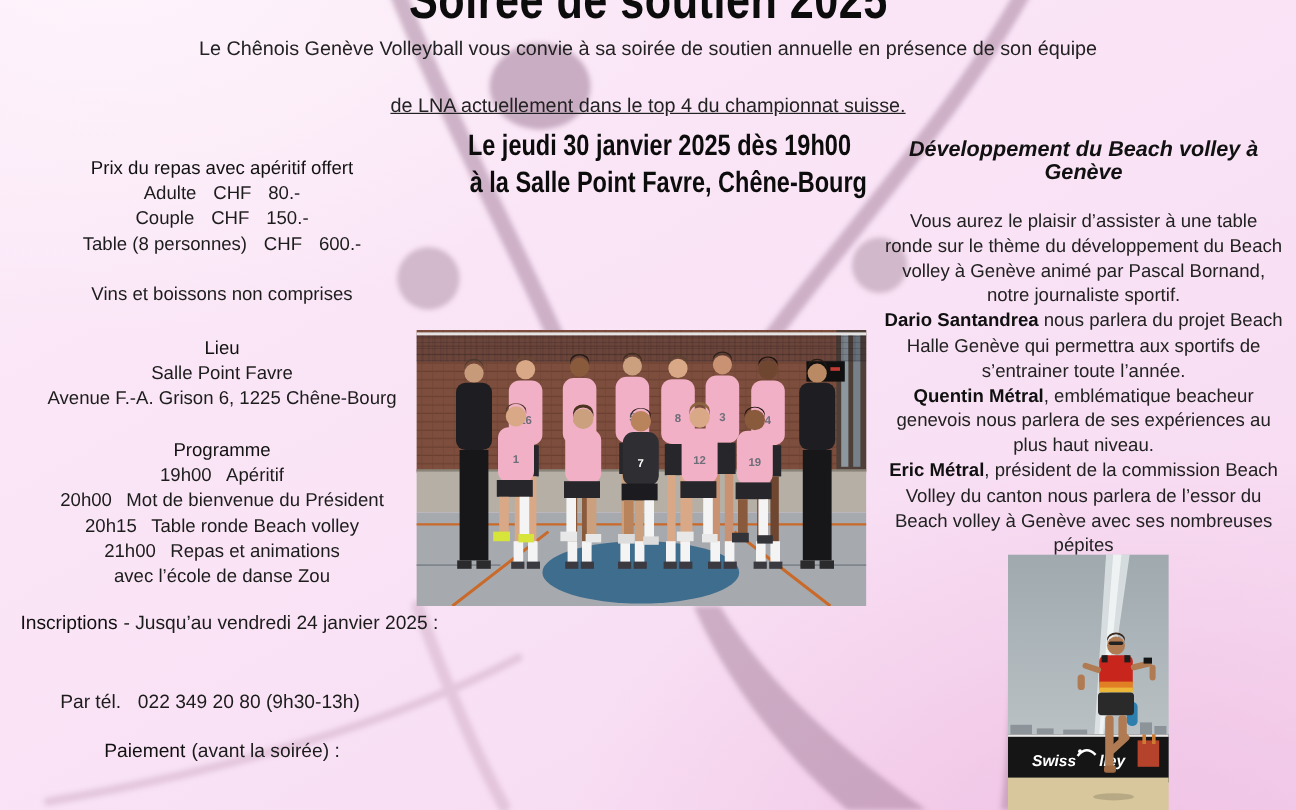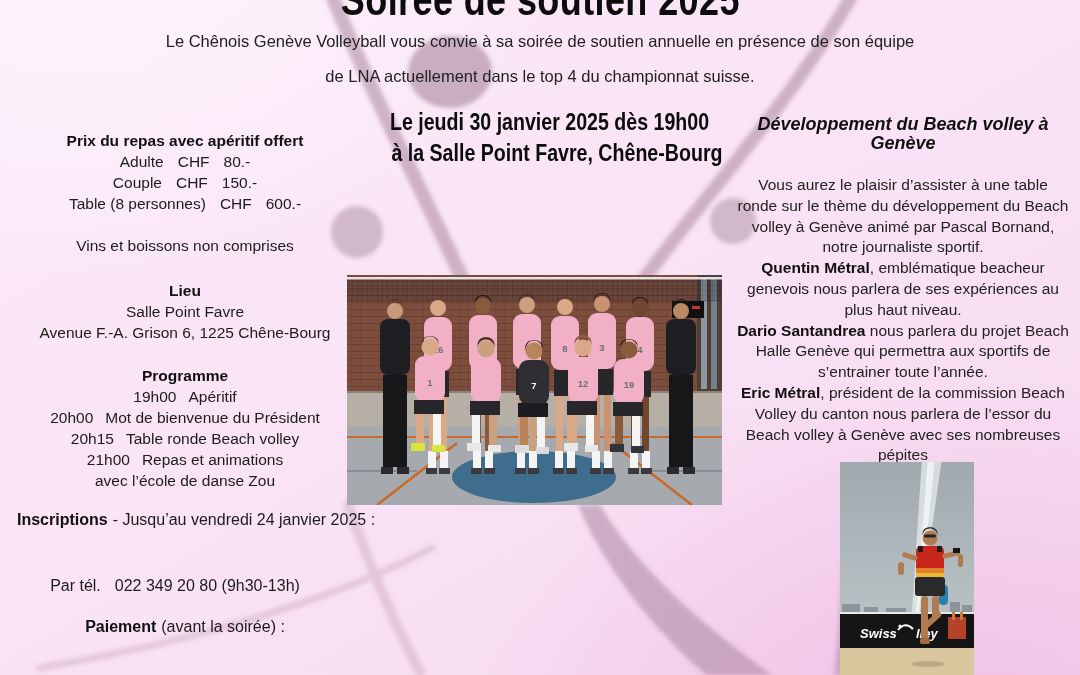--- a/index.html
+++ b/index.html
@@ -17,29 +17,29 @@
 
   .condensed {
     display:inline-block; font-weight:bold; white-space:nowrap;
     transform:scaleX(0.8); transform-origin:center; color:#0c0c0c;
   }
   .title-wrap { position:absolute; top:-23px; left:0; width:1080px; text-align:center; }
   .title-wrap .condensed { font-size:45px; line-height:1; letter-spacing:0.5px; }
 
   .intro { position:absolute; left:0; width:1080px; text-align:center;
            font-size:16.5px; color:#222; }
-  .intro1 { top:32px;text-align:center; } .intro2 { top:67px; }
+  .intro1 { top:32px;text-align:center; } .intro2 { top:79px;text-decoration:underline; }
 
   .datewrap { position:absolute; left:350px; top:106px; width:380px; text-align:center; }
   .datewrap .condensed { font-size:24.5px; line-height:31px; }
 
   
   .leftcol { position:absolute; left:10px; top:0; width:350px; font-size:15.5px; }
   .leftcol .blk { position:absolute; left:0; width:350px; text-align:center; }
-  .hd { font-weight:bold; color:#111; }
+  .hd { font-weight:normal; color:#111; }
   .row-gap > *:not(:last-child) { margin-right:14px; }
   .prog-time { margin-right:12px;text-align:right; }
   .lineh { line-height:21px; }
 
   .inscr { position:absolute; left:17px; top:511px; width:360px; text-align:left; }
   .after-bold { margin-left:5px; }
   .contact { position:absolute; left:0; width:350px; text-align:center; }
   .paiement { position:absolute; left:0; top:618px; width:370px; text-align:center; }
   .bank { position:absolute; left:15px; top:658px; width:560px; text-align:left; font-size:16px; }
 
@@ -322,22 +322,22 @@
         <rect x="268" y="141" width="8" height="31" fill="#8a5a3c"></rect>
         <rect x="285" y="141" width="8" height="31" fill="#f4f4f4"></rect>
         <rect x="263" y="169" width="14" height="8" fill="#33343a"></rect>
           <rect x="284" y="171" width="13" height="7" fill="#33343a"></rect>
       </g>
     </svg>
 
     <div class="rightcol">
       <h3>Développement du Beach volley à Genève</h3>
       <div class="seg"><b></b><span>Vous aurez le plaisir d’assister à une table ronde sur le thème du développement du Beach volley à Genève animé par Pascal Bornand, notre journaliste sportif.</span></div>
+      <div class="seg"><b>Dario Santandrea</b><span> nous parlera du projet Beach Halle Genève qui permettra aux sportifs de s’entrainer toute l’année.</span></div>
       <div class="seg"><b>Quentin Métral</b><span>, emblématique beacheur genevois nous parlera de ses expériences au plus haut niveau.</span></div>
-      <div class="seg"><b>Dario Santandrea</b><span> nous parlera du projet Beach Halle Genève qui permettra aux sportifs de s’entrainer toute l’année.</span></div>
       <div class="seg"><b>Eric Métral</b><span>, président de la commission Beach Volley du canton nous parlera de l’essor du Beach volley à Genève avec ses nombreuses pépites</span></div>
     </div>
 
     <svg class="beach-photo" viewBox="0 0 134 213">
       <defs>
         <linearGradient id="sky" x1="0" y1="0" x2="0" y2="1">
           <stop offset="0" stop-color="#9fa9ae"></stop>
           <stop offset="1" stop-color="#c0c7ca"></stop>
         </linearGradient>
       </defs>

